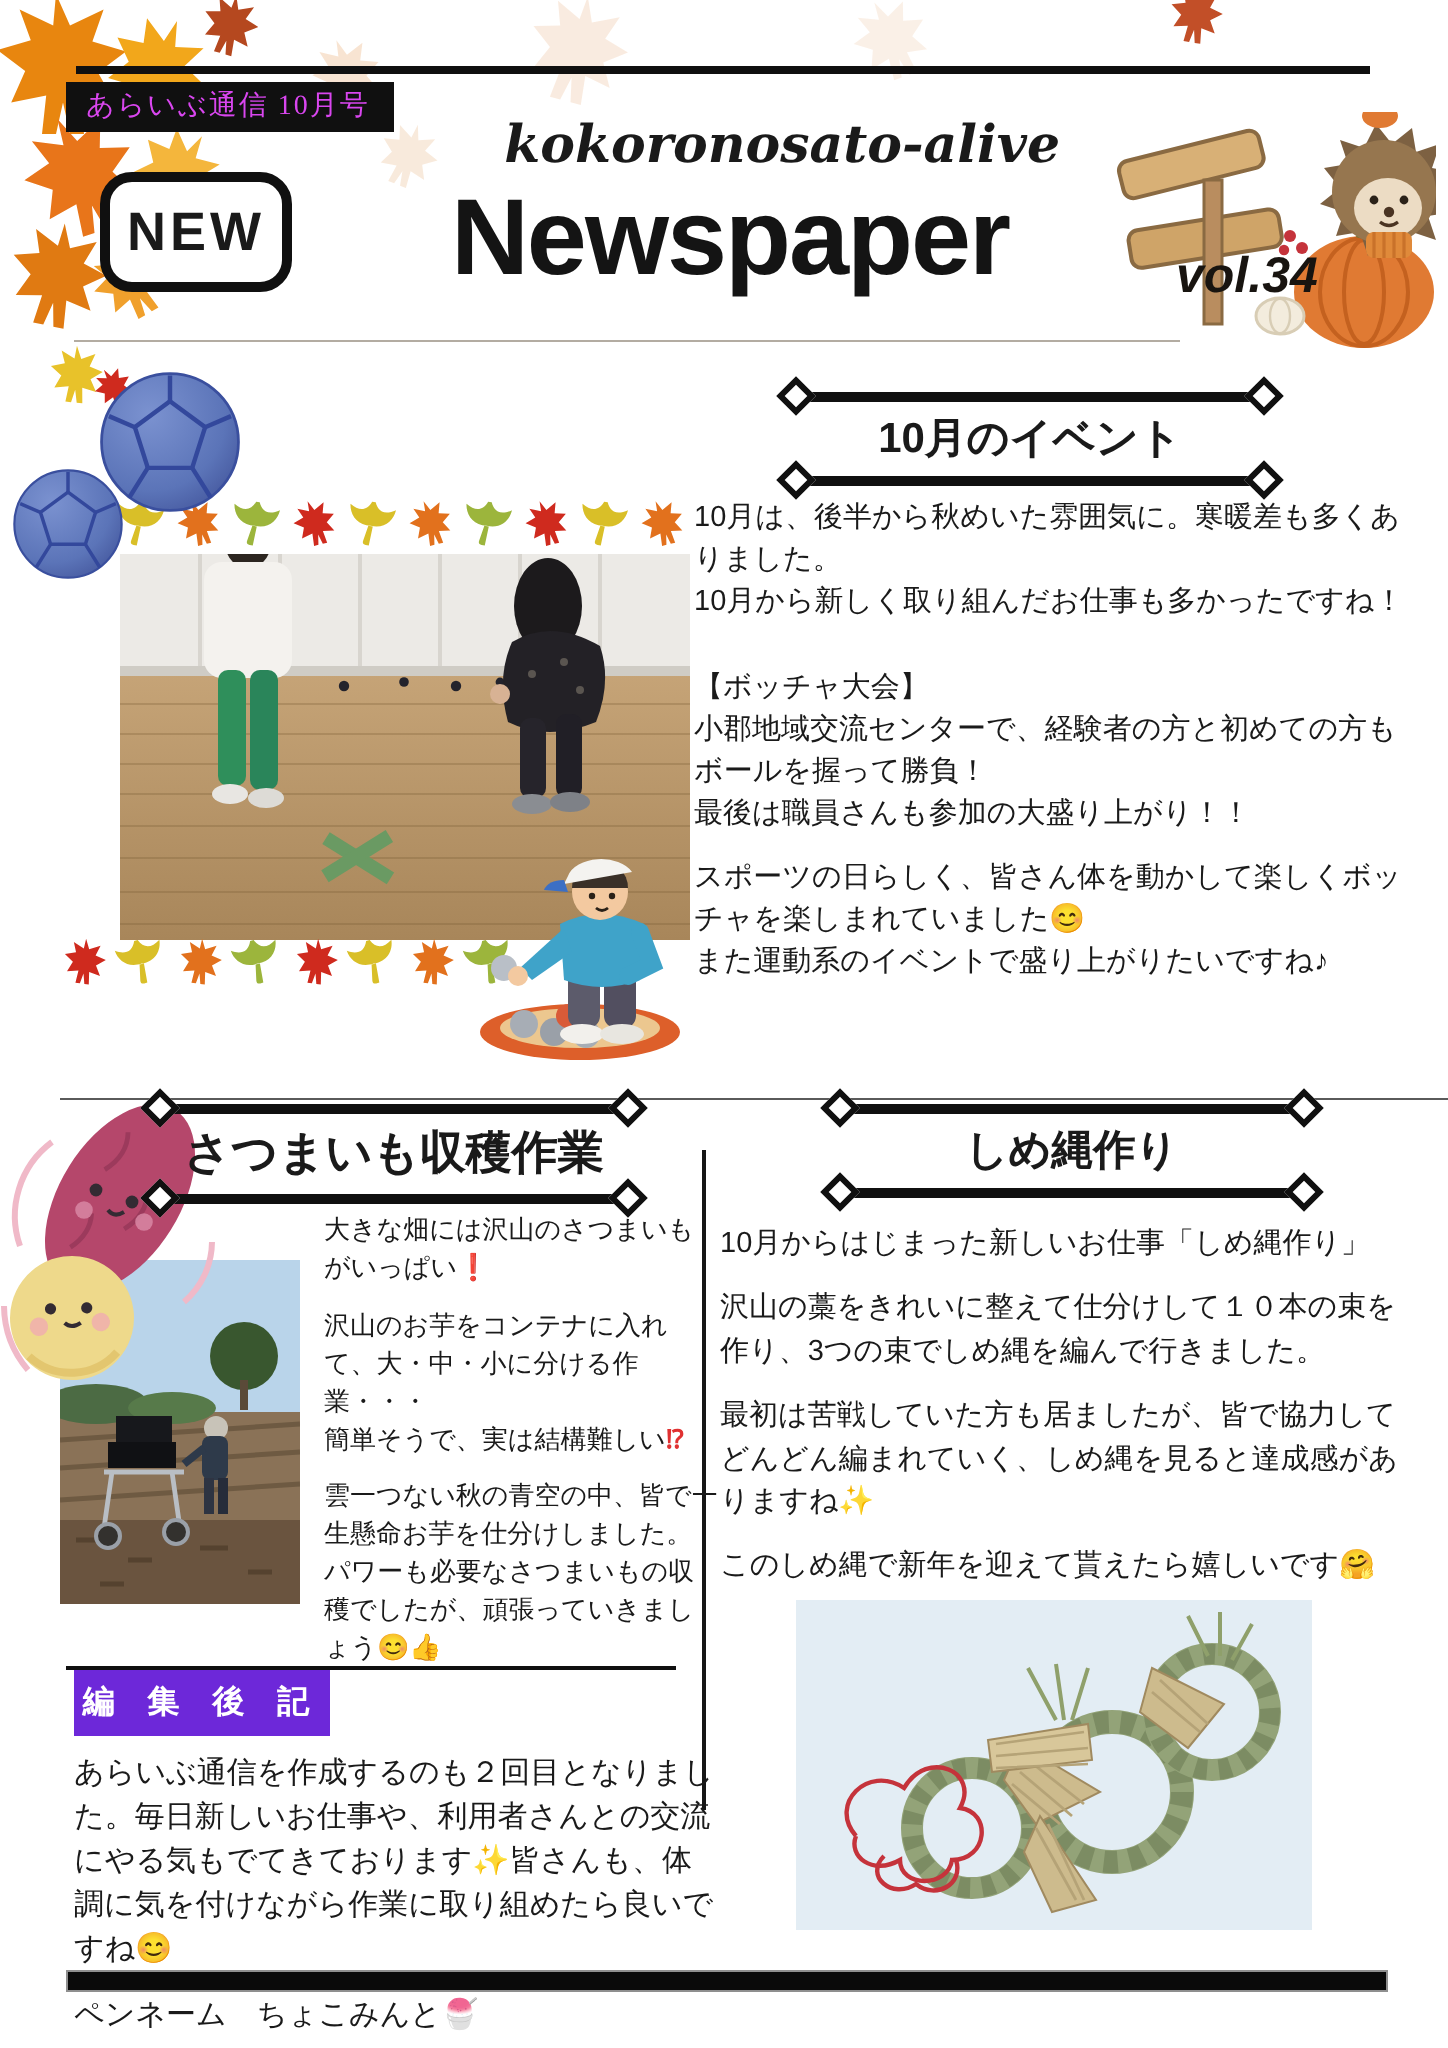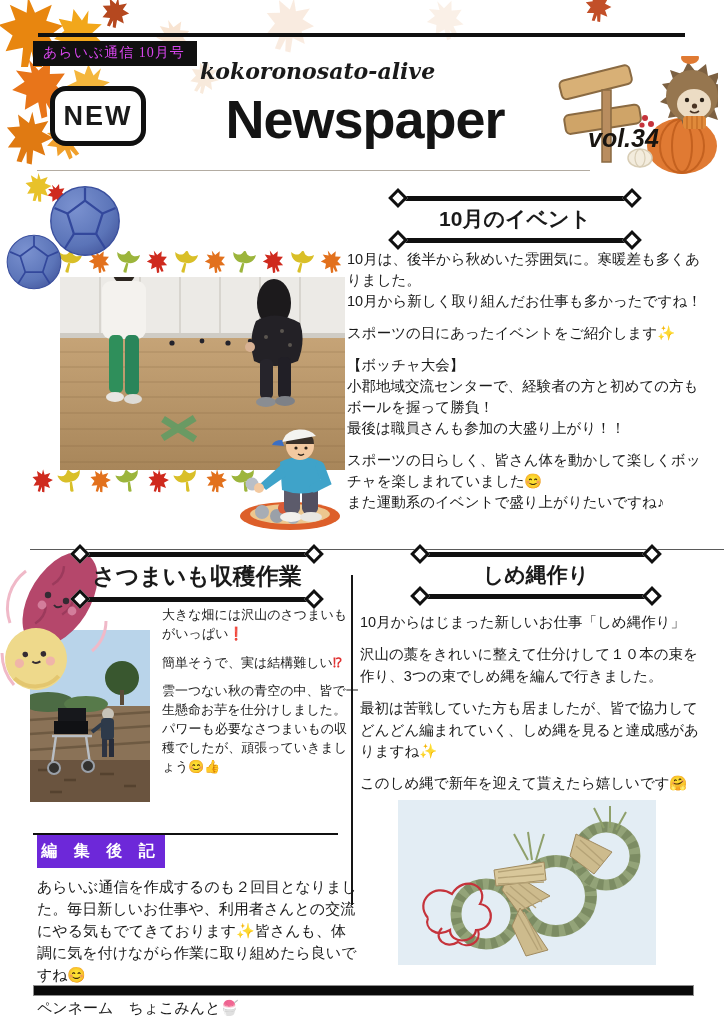--- a/index.html
+++ b/index.html
@@ -6,22 +6,22 @@
   body{width:724px;height:1024px;position:relative;overflow:hidden;background:#ffffff;
        font-family:"Liberation Sans",sans-serif;color:#1a1a1a;}
   .abs{position:absolute;}
   
   #top-line{left:38px;top:33px;width:647px;height:4px;background:#101010;z-index:4;}
   #issue-label{left:33px;top:41px;background:#101010;color:#d946ef;padding:3px 12px 4px 10px;
        font-family:"Liberation Serif",serif;font-size:14px;letter-spacing:1px;z-index:5;}
   #new-badge{left:50px;top:86px;width:86px;height:50px;border:5px solid #101010;border-radius:16px;
        background:#fff;display:flex;align-items:center;justify-content:center;
        font-size:27px;font-weight:bold;letter-spacing:2px;z-index:5;}
-  #brand-script{left:200px;top:58px;width:330px;text-align:left;z-index:5;
-       font-family:"DejaVu Serif",serif;font-style:italic;font-weight:bold;font-size:22px;}
+  #brand-script{left:200px;top:58px;width:330px;text-align:right;z-index:5;
+       font-family:"DejaVu Serif",serif;font-style:italic;font-weight:bold;font-size:26px;}
   #main-title{left:190px;top:88px;width:350px;text-align:center;z-index:5;
        font-size:54px;font-weight:bold;letter-spacing:-1px;color:#141414;}
   #vol-label{left:588px;top:124px;font-size:25px;font-weight:bold;color:#181410;z-index:6;font-style:italic;}
   #header-underline{left:37px;top:170px;width:553px;height:1px;background:#b3aca2;}
   
   .sec-header{z-index:3;}
   .dbar{position:relative;height:5px;background:#101010;margin:0 13px;}
   .dbar::before,.dbar::after{content:"";position:absolute;top:-5px;width:8px;height:8px;
        background:#fff;border:3.4px solid #101010;transform:rotate(45deg);}
   .dbar::before{left:-14px;} .dbar::after{right:-14px;}
@@ -306,21 +306,20 @@
 
 <div class="abs sec-header" style="left:392px;top:196px;width:246px;">
   <div class="dbar"></div>
   <div class="sec-title" style="font-size:21px">10月のイベント</div>
   <div class="dbar"></div>
 </div>
 <div id="ev-text" class="abs textcol">
     <p class="para">10月は、後半から秋めいた雰囲気に。寒暖差も多くありました。</p>
     <p class="para">10月から新しく取り組んだお仕事も多かったですね！</p>
     <p class="para spacer"></p>
-    <p class="para">スポーツの日にあったイベントをご紹介します✨</p>
     <p class="para spacer"></p>
     <p class="para">【ボッチャ大会】</p>
     <p class="para">小郡地域交流センターで、経験者の方と初めての方もボールを握って勝負！</p>
     <p class="para">最後は職員さんも参加の大盛り上がり！！</p>
     <p class="para spacer"></p>
     <p class="para">スポーツの日らしく、皆さん体を動かして楽しくボッチャを楽しまれていました😊</p>
     <p class="para">また運動系のイベントで盛り上がりたいですね♪</p>
   </div>
 
 <div id="mid-line" class="abs"></div>
@@ -381,20 +380,21 @@
     <circle cx="10" cy="4" r="6" fill="#c8c3b8"></circle>
     <rect x="3" y="8" width="13" height="22" rx="4" fill="#2e3a4a"></rect>
     <rect x="4" y="29" width="5" height="18" fill="#2e3442"></rect>
     <rect x="11" y="29" width="5" height="18" fill="#262c3a"></rect>
     <path d="M4 14 l-10 8" stroke="#2e3a4a" stroke-width="4"></path>
   </g>
 </svg>
 <div id="sp-text" class="abs textcol">
     <p class="para">大きな畑には沢山のさつまいもがいっぱい<span class="rd">❗</span></p>
     <p class="para spacer"></p>
+    <p class="para">沢山のお芋をコンテナに入れて、大・中・小に分ける作業・・・</p>
     <p class="para">簡単そうで、実は結構難しい<span class="rd">⁉</span></p>
     <p class="para spacer"></p>
     <p class="para">雲一つない秋の青空の中、皆で一生懸命お芋を仕分けしました。</p>
     <p class="para">パワーも必要なさつまいもの収穫でしたが、頑張っていきましょう😊👍</p>
   </div>
 
 <div class="abs sec-header" style="left:414px;top:552px;width:244px;">
   <div class="dbar"></div>
   <div class="sec-title" style="font-size:21px">しめ縄作り</div>
   <div class="dbar"></div>

